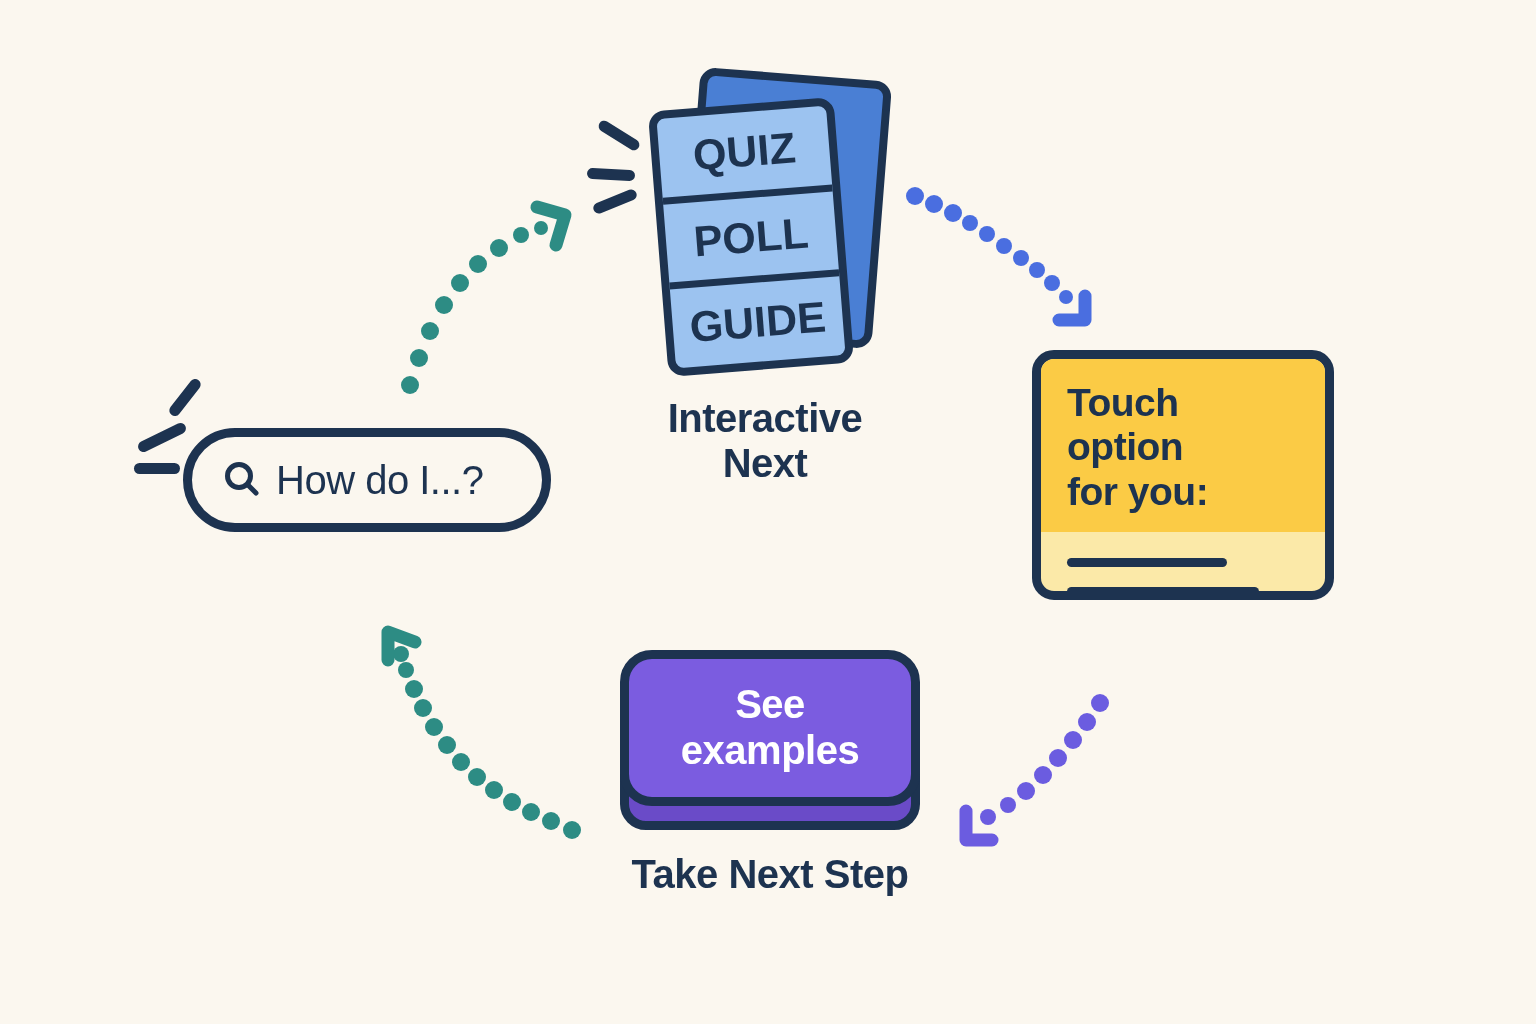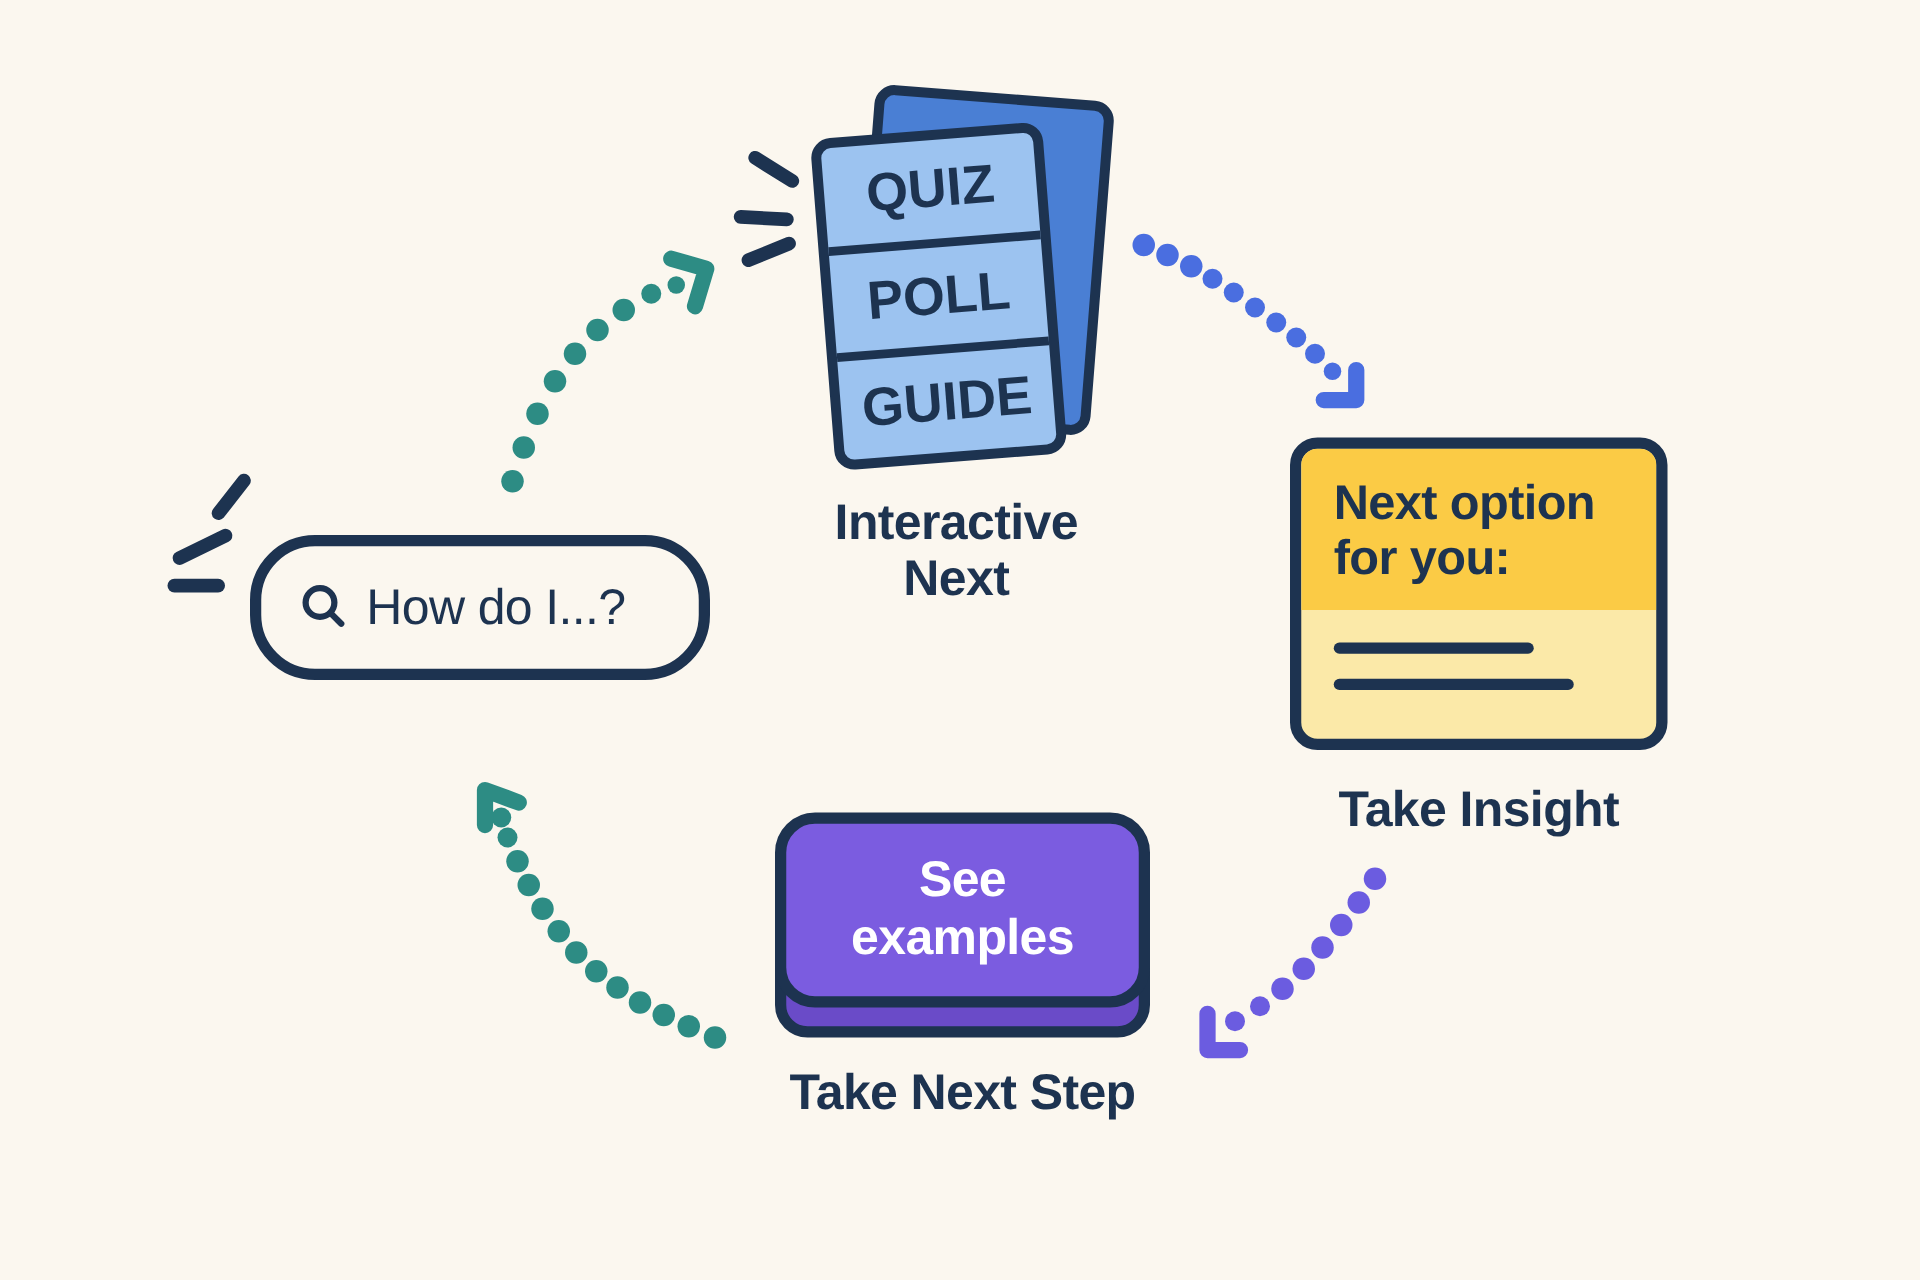--- a/index.html
+++ b/index.html
@@ -24,22 +24,22 @@
     font-weight: bold;
     font-size: 40px;
     letter-spacing: -0.5px;
     text-align: center;
     line-height: 1.12;
     white-space: pre-line;
   }
 
   
   #search-pill {
-    left: 200px; top: 428px;
-    width: 368px; height: 116px;
+    left: 183px; top: 428px;
+    width: 368px; height: 104px;
     box-sizing: border-box;
     border: 9px solid #1d3350;
     border-radius: 52px;
     background: #fbf7ef;
     display: flex;
     align-items: center;
     padding-left: 30px;
   }
   #search-pill .mag { flex: 0 0 auto; margin-right: 14px; margin-top: 2px; }
   #search-text {
@@ -248,28 +248,27 @@
     <div class="card" id="card-front">
       <div class="card-row">QUIZ</div>
       <div class="card-row">POLL</div>
       <div class="card-row">GUIDE</div>
     </div>
   </div>
   <div class="node-label" id="label-interactive">Interactive
 Next</div>
 
   <div class="abs" id="insight-card">
-    <div id="insight-head">Next option
+    <div id="insight-head">Touch option
 for you:</div>
     <div id="insight-body">
       <div class="insight-line l1"></div>
       <div class="insight-line l2"></div>
     </div>
   </div>
-  <div class="node-label" id="label-insight">Take Insight</div>
 
   <div class="abs" id="next-btn-wrap">
     <div id="next-btn-shadow"></div>
     <div id="next-btn">See
 examples</div>
   </div>
   <div class="node-label" id="label-next">Take Next Step</div>
 
 </div>
 

